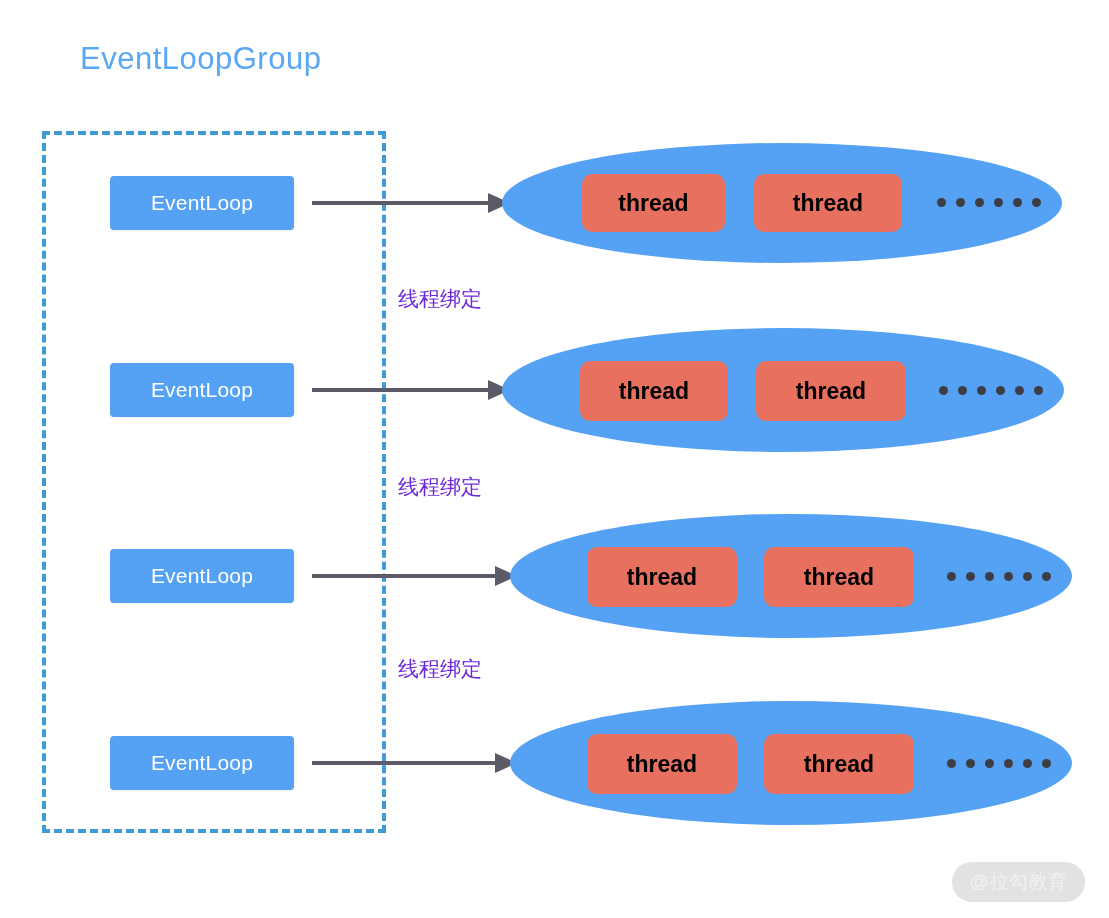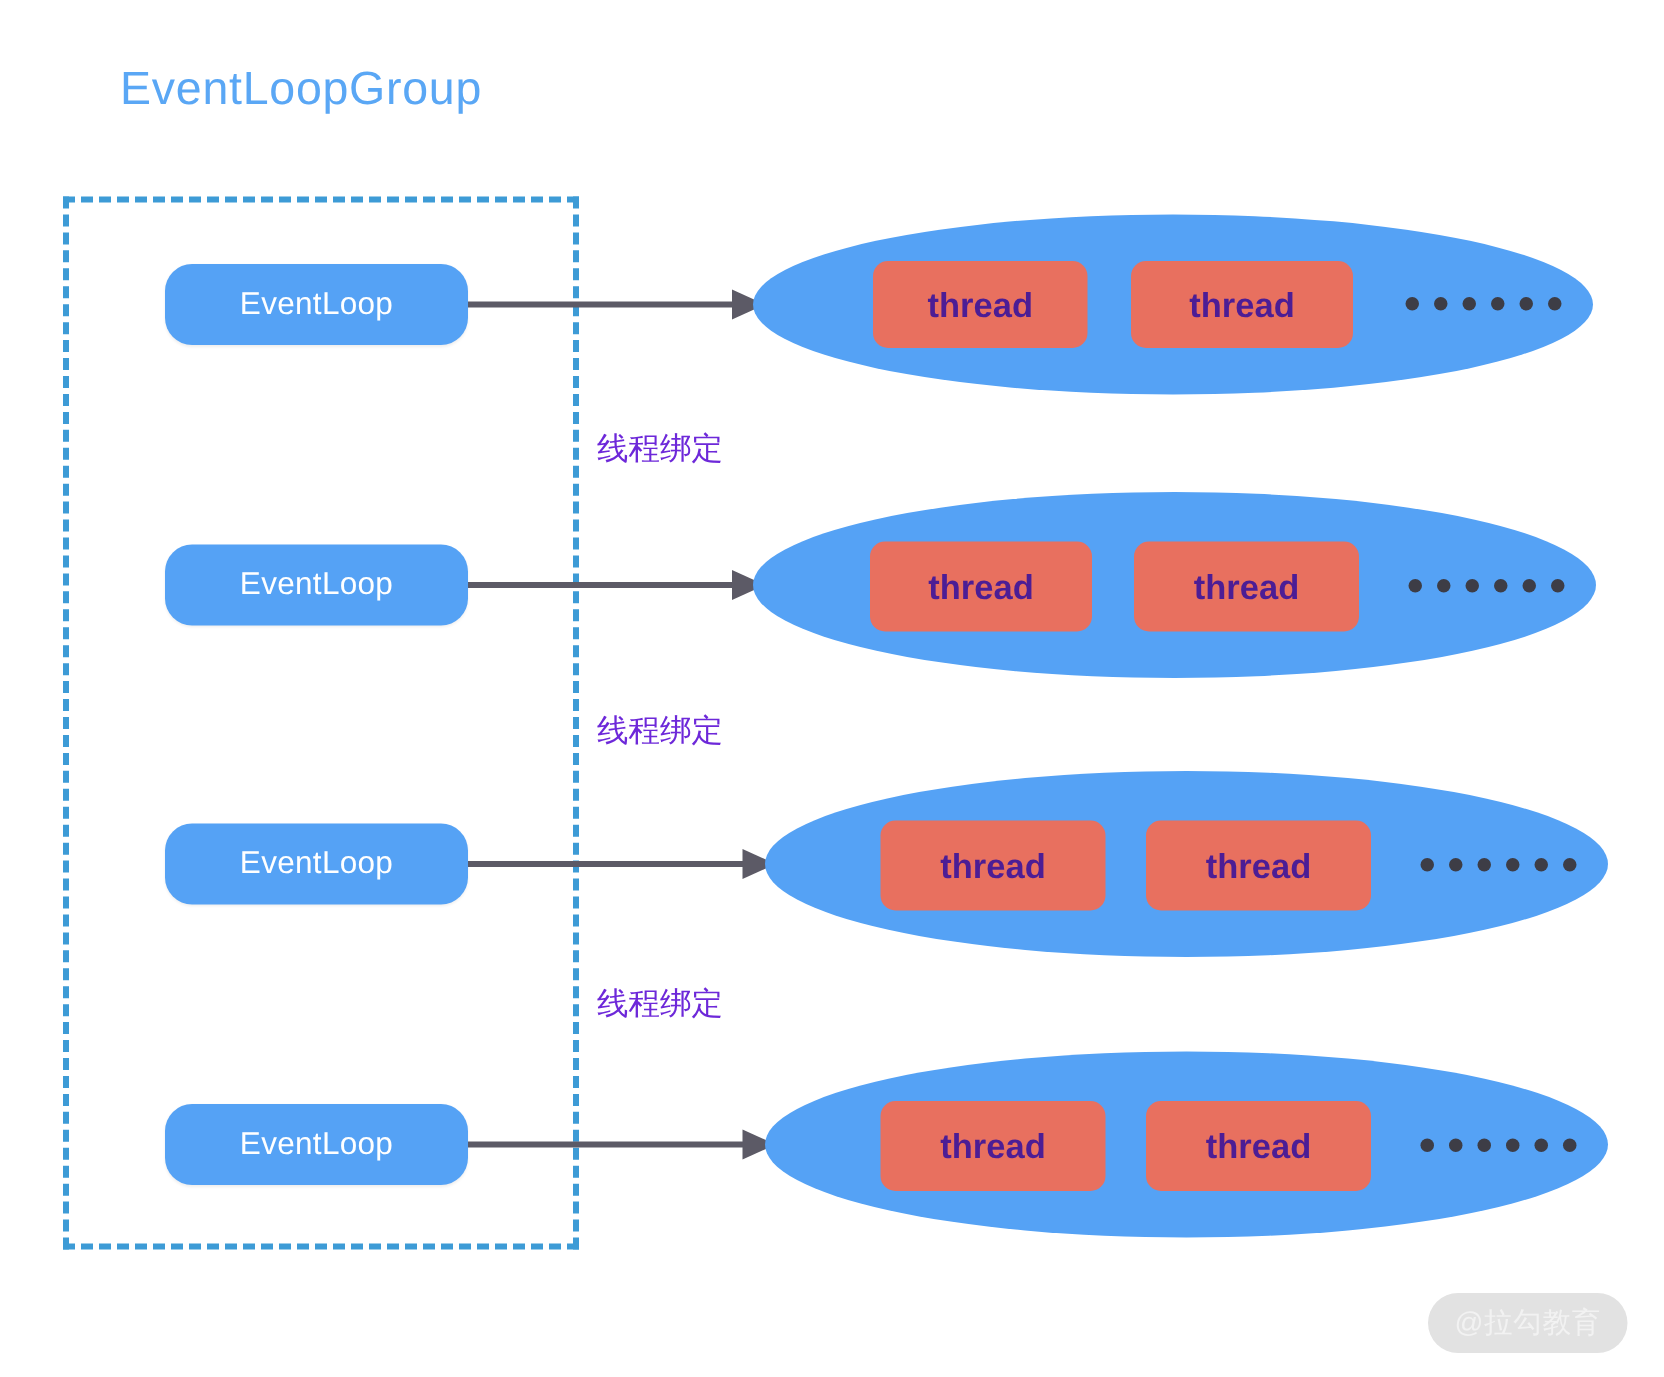--- a/index.html
+++ b/index.html
@@ -48,24 +48,24 @@
     width: 344px;
     height: 702px;
     border: 4px dashed #3D9BD6;
     box-sizing: border-box;
     background: transparent;
   }
 
   
   .eventloop {
     position: absolute;
-    width: 202px;
+    width: 184px;
     height: 54px;
     background: #55A2F5;
-    border-radius: 18px;
+    border-radius: 4px;
     color: #ffffff;
     font-size: 21px;
     display: flex;
     align-items: center;
     justify-content: center;
     letter-spacing: 0.2px;
     box-shadow: 0 1px 2px rgba(0,0,0,0.07);
   }
 
   
@@ -104,21 +104,21 @@
     position: absolute;
     background: #55A2F5;
     border-radius: 50%;
     display: flex;
     align-items: center;
   }
   .thread {
     position: absolute;
     background: #E8705F;
     border-radius: 10px;
-    color: #4c1d95;
+    color: #000000;
     font-size: 23px;
     font-weight: 700;
     display: flex;
     align-items: center;
     justify-content: center;
   }
   .dots {
     position: absolute;
     display: flex;
     align-items: center;

